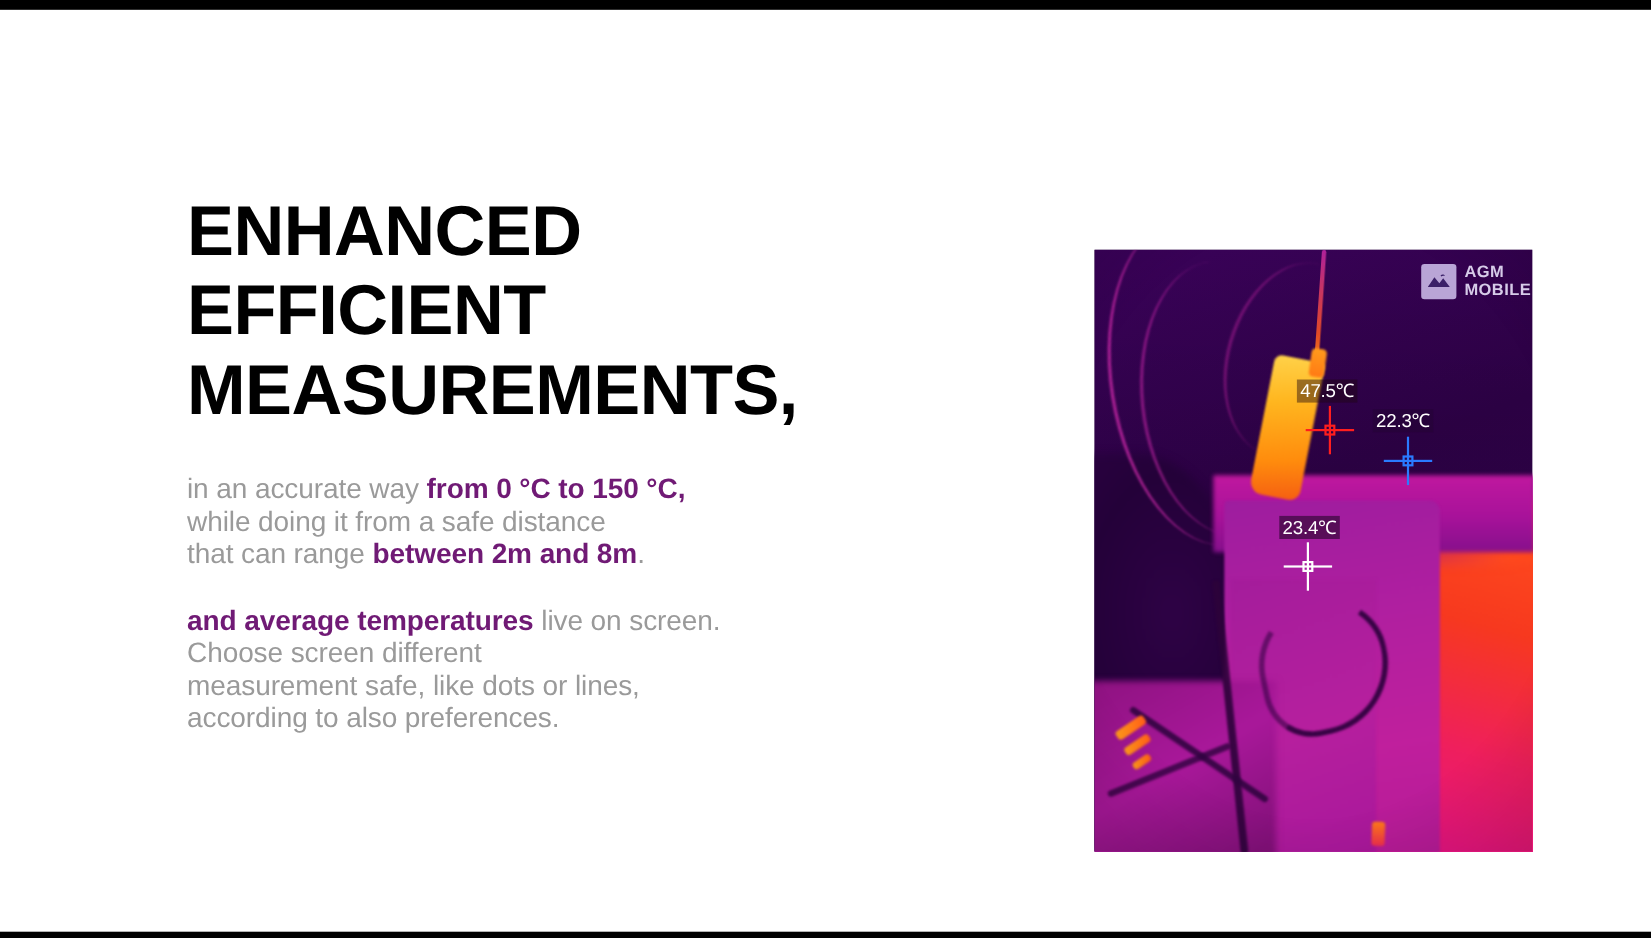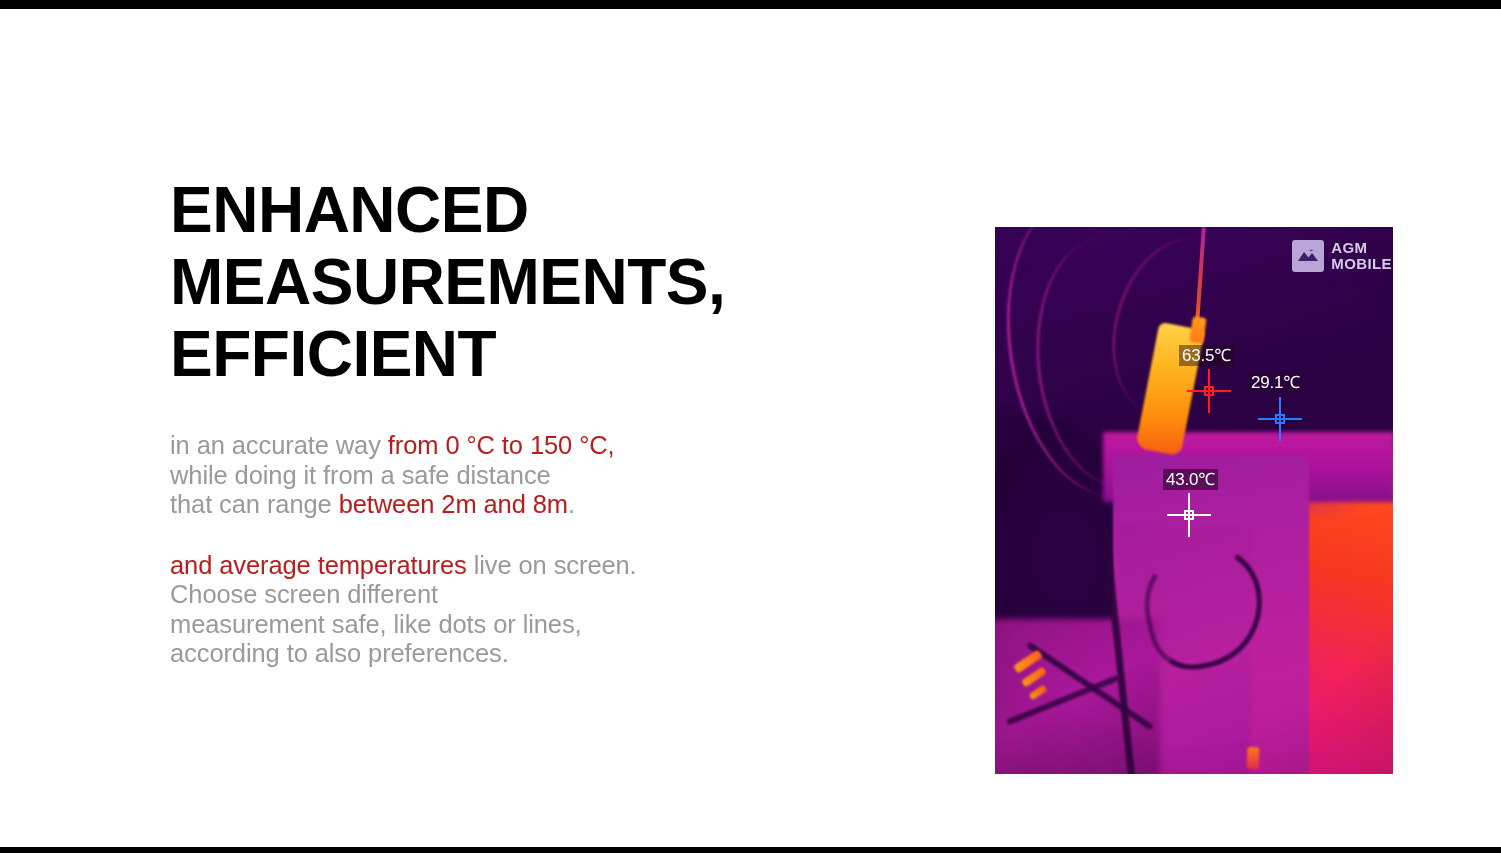--- a/index.html
+++ b/index.html
@@ -61,22 +61,22 @@
     font-size: 25.5px;
     line-height: 29.5px;
     color: #9a9a9a;
     font-weight: normal;
     letter-spacing: -0.1px;
   }
   .para { margin: 0; }
   .para + .para { margin-top: 31px; }
   .para .line { display: block; white-space: nowrap; }
   .em {
-    color: #b91c1c;
-    font-weight: normal;
+    color: #701a75;
+    font-weight: bold;
   }
 
   
   .thermal-frame {
     position: absolute;
     left: 995px;
     top: 218px;
     width: 398px;
     height: 547px;
     overflow: hidden;
@@ -377,22 +377,22 @@
 <body>
 
 <div class="bar-top"></div>
 
 <div class="slide">
 
   <div class="copy">
 
     <h1 class="headline">
       <span class="headline-line">ENHANCED</span>
+      <span class="headline-line">EFFICIENT</span>
       <span class="headline-line">MEASUREMENTS,</span>
-      <span class="headline-line">EFFICIENT</span>
     </h1>
 
     <div class="body-copy">
 
       <p class="para">
         <span class="line"><span>in an accurate way </span><span class="em">from 0 °C to 150 °C,</span></span>
         <span class="line">while doing it from a safe distance</span>
         <span class="line"><span>that can range </span><span class="em">between 2m and 8m</span><span>.</span></span>
       </p>
 
@@ -439,39 +439,39 @@
           <path d="M12.6 2.2 C14.2 1.2 16 1.6 16.6 2.9 C15.4 2.4 14.1 2.6 13.2 3.3 Z" fill="#3b2168"></path>
         </svg>
       </span>
       <span class="wm-text">
         <span class="wm-l">AGM</span>
         <span class="wm-l">MOBILE</span>
       </span>
     </div>
 
     <div class="marker marker-max">
-      <span class="marker-label">63.5℃</span>
+      <span class="marker-label">47.5℃</span>
       <span class="cross">
         <span class="h"></span>
           <span class="v"></span>
           <span class="box"></span>
       </span>
     </div>
 
     <div class="marker marker-min">
-      <span class="marker-label">29.1℃</span>
+      <span class="marker-label">22.3℃</span>
       <span class="cross">
         <span class="h"></span>
           <span class="v"></span>
           <span class="box"></span>
       </span>
     </div>
 
     <div class="marker marker-spot">
-      <span class="marker-label">43.0℃</span>
+      <span class="marker-label">23.4℃</span>
       <span class="cross">
         <span class="h"></span>
           <span class="v"></span>
           <span class="box"></span>
       </span>
     </div>
 
   </div>
 </div>
 

